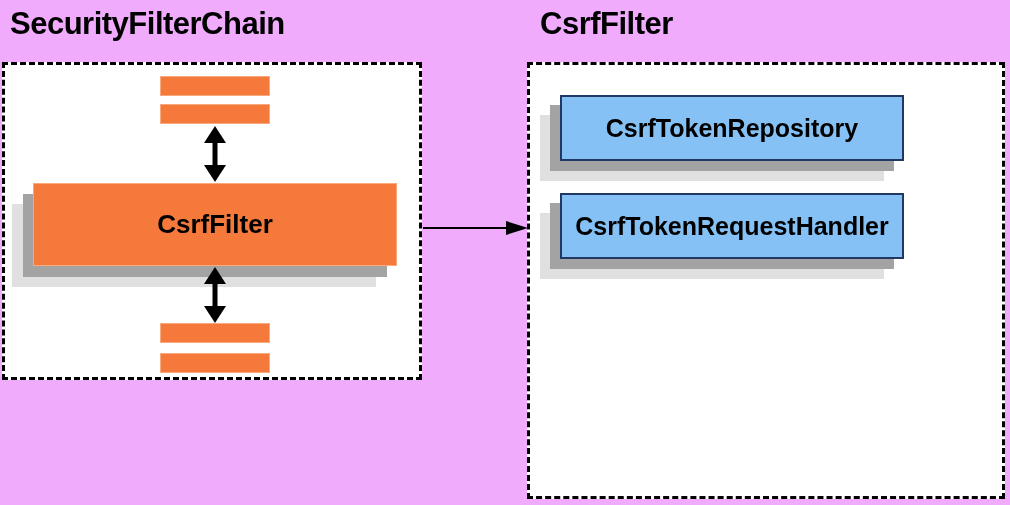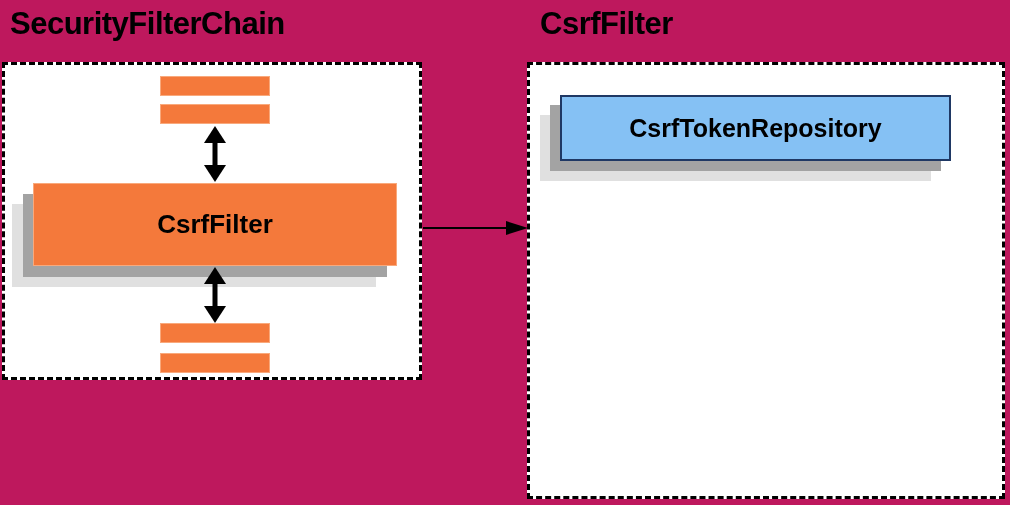--- a/index.html
+++ b/index.html
@@ -12,21 +12,21 @@
     --ink: #000000;
   }
   * { margin: 0; padding: 0; box-sizing: border-box; }
   html, body { background: #ffffff; }
   body { font-family: "Liberation Sans", "DejaVu Sans", sans-serif; }
 
   .canvas {
     position: relative;
     width: 1010px;
     height: 505px;
-    background: #be185d;
+    background: #f0abfc;
     overflow: hidden;
   }
 
   .title {
     position: absolute;
     top: 6px;
     font-size: 31px;
     font-weight: bold;
     color: var(--ink);
     letter-spacing: -0.5px;
@@ -88,21 +88,21 @@
 
   .harrow {
     position: absolute;
     left: 423px; top: 219px;
     width: 105px; height: 18px;
   }
 
   .blue-box {
     position: absolute;
     left: 30px;
-    width: 391px;
+    width: 344px;
     height: 66px;
     background: var(--blue);
     border: 2px solid var(--blue-border);
     box-shadow: -10px 10px 0 var(--shadow-dark), -20px 20px 0 var(--shadow-light);
     display: flex;
     align-items: center;
     justify-content: center;
     font-size: 25px;
     font-weight: bold;
     color: var(--ink);
@@ -147,15 +147,18 @@
 
   <svg class="harrow" viewBox="0 0 105 18" xmlns="http://www.w3.org/2000/svg">
     <line x1="0" y1="9" x2="85" y2="9" stroke="#000" stroke-width="2"></line>
     <polygon points="105,9 83,2 83,16" fill="#000"></polygon>
   </svg>
 
   <div class="panel right-panel">
     <div class="blue-box blue-box-0">
       <span>CsrfTokenRepository</span>
     </div>
+    <div class="blue-box blue-box-1">
+      <span>CsrfTokenRequestHandler</span>
+    </div>
   </div>
 
 </div>
 
 </body></html>

